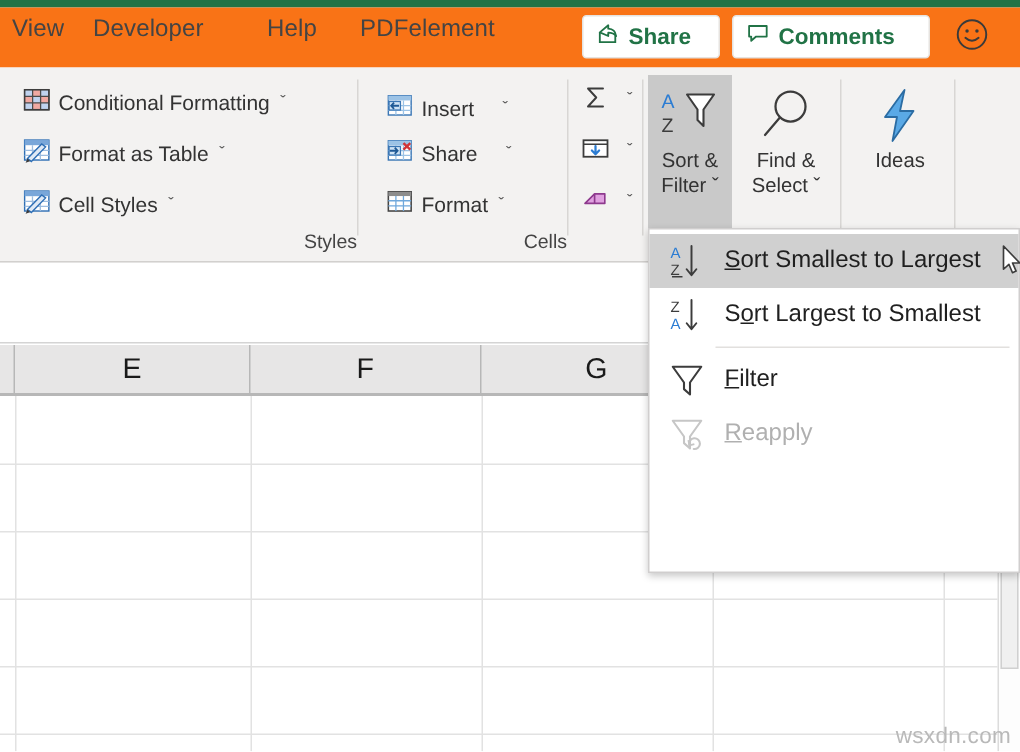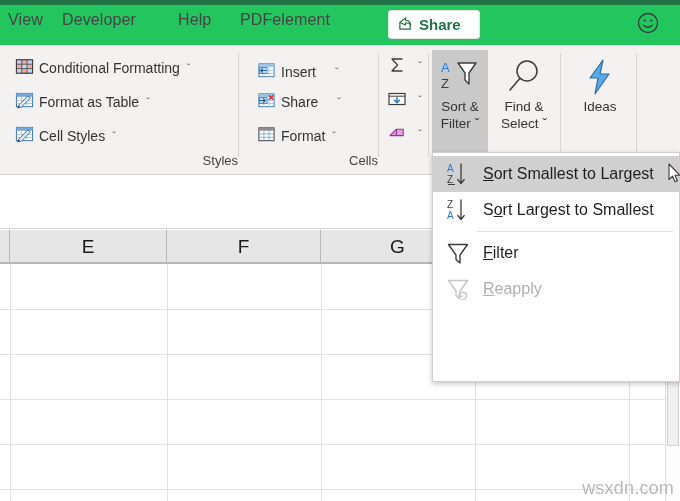--- a/index.html
+++ b/index.html
@@ -19,21 +19,21 @@
     left: 0; top: 0;
     width: 680px; height: 5px;
     background: #217346;
   }
 
   
   .tab-row {
     position: absolute;
     left: 0; top: 5px;
     width: 680px; height: 40px;
-    background: #22c55e;
+    background: #f97316;
   }
   .tab {
     position: absolute;
     top: 6px;
     font-size: 16px;
     color: #444444;
     white-space: nowrap;
     letter-spacing: .1px;
   }
 
@@ -163,21 +163,21 @@
   .vscroll-thumb {
     position: absolute; right: 1px; top: 56px;
     width: 12px; height: 160px;
     background: #f0f0f0;
     border: 1px solid #d0d0d0;
   }
 
   .watermark {
     position: absolute;
     right: 6px; bottom: 2px;
-    font-size: 18px;
+    font-size: 15px;
     color: #b9b9b9;
     letter-spacing: .2px;
   }
 
   
   .menu {
     position: absolute;
     left: 432px; top: 152px;
     width: 248px; height: 230px;
     background: #ffffff;
@@ -233,20 +233,28 @@
   <div class="qa-button" style="left:388px;width:92px">
     <span>
       <svg width="15" height="15" viewBox="0 0 16 16">
         <path d="M2 7 L2 14 L13 14 L13 9" fill="none" stroke="#217346" stroke-width="1.3"></path>
         <path d="M2 7 L8 2 L8 4.4 C11.4 4.6 13.2 6.6 13.6 9.6 C12.2 7.8 10.4 7.2 8 7.2 L8 9.6 Z" fill="none" stroke="#217346" stroke-width="1.3" stroke-linejoin="round"></path>
       </svg>
     </span>
     <span>Share</span>
   </div>
 
+  <div class="qa-button" style="left:488px;width:132px">
+    <span>
+      <svg width="15" height="15" viewBox="0 0 16 16">
+        <path d="M1.5 2.5 H14 V10 H6.5 L3 13 V10 H1.5 Z" fill="none" stroke="#217346" stroke-width="1.3" stroke-linejoin="round"></path>
+      </svg>
+    </span>
+    <span>Comments</span>
+  </div>
 
   <div class="emoji-btn" style="left:634px">
     <span>
       <svg width="24" height="24" viewBox="0 0 24 24">
         <circle cx="12" cy="12" r="9.5" fill="none" stroke="#3a3a3a" stroke-width="1.3"></circle>
         <circle cx="8.7" cy="9.6" r="1.15" fill="#3a3a3a"></circle>
         <circle cx="15.3" cy="9.6" r="1.15" fill="#3a3a3a"></circle>
         <path d="M7.6 14.2 Q12 18.2 16.4 14.2" fill="none" stroke="#3a3a3a" stroke-width="1.3" stroke-linecap="round"></path>
       </svg>
     </span>

